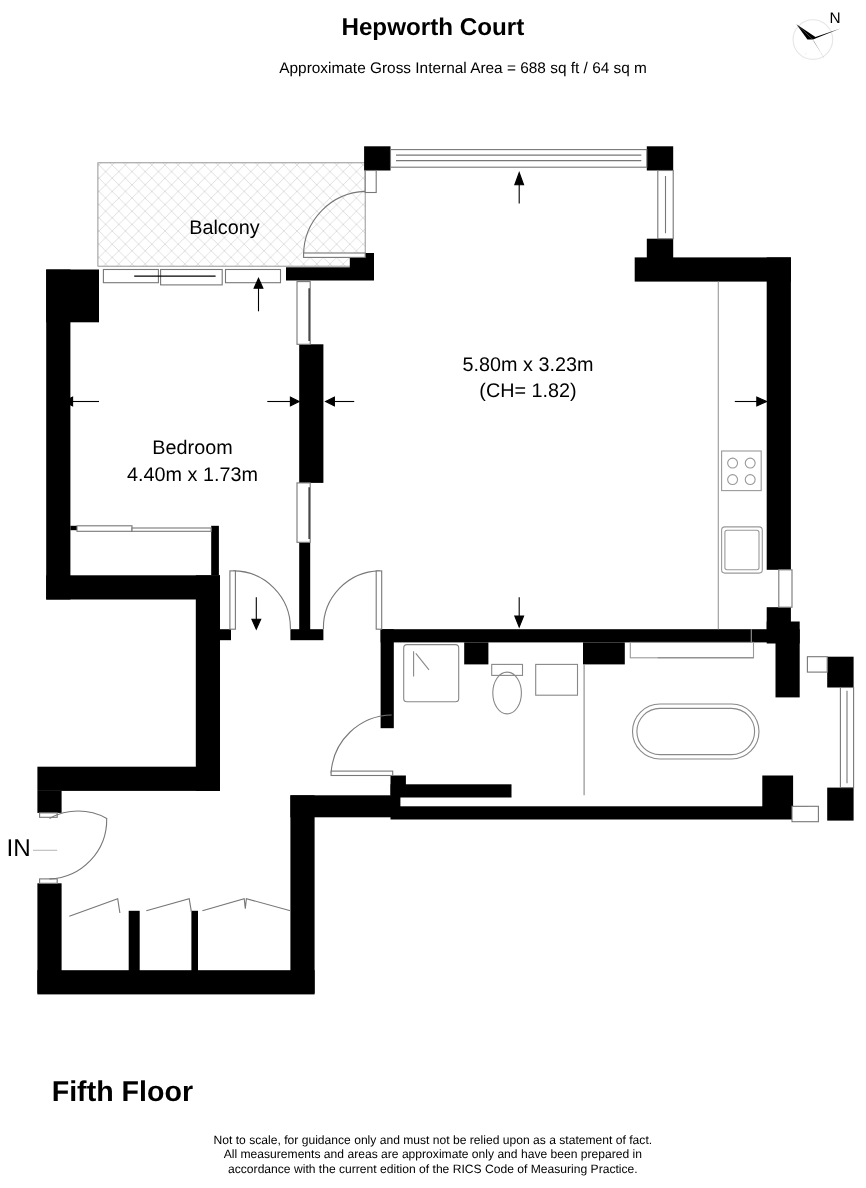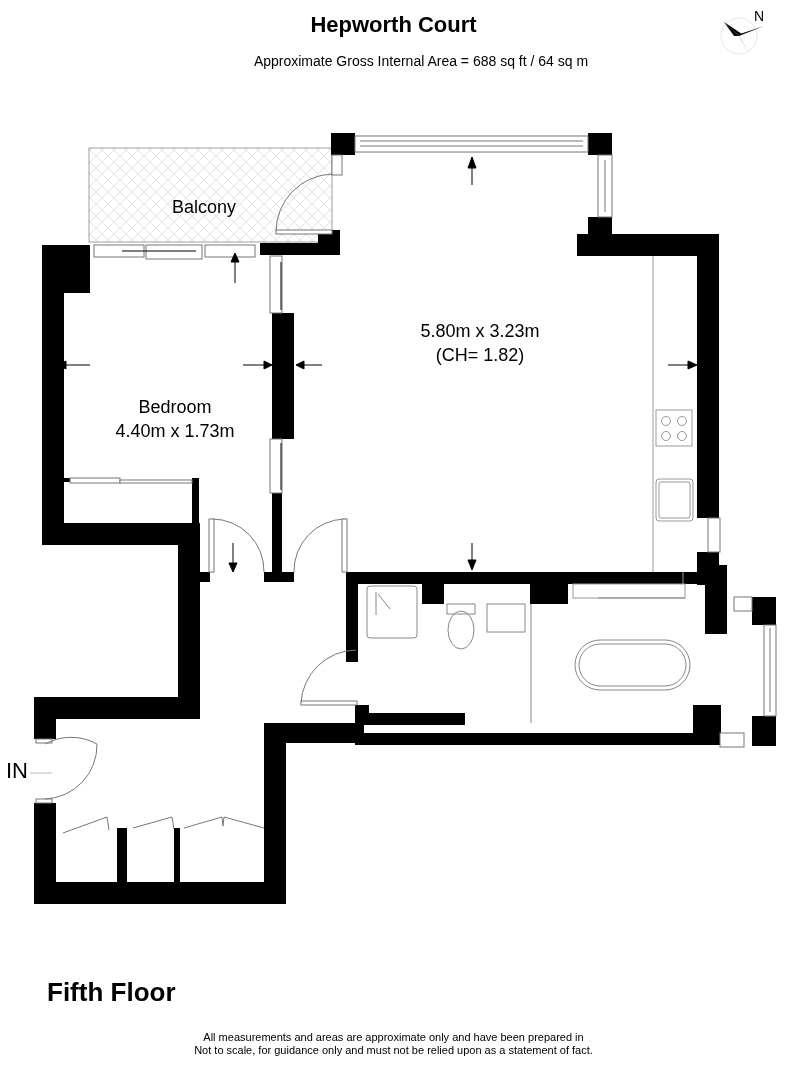--- a/index.html
+++ b/index.html
@@ -187,15 +187,16 @@
 
 <div class="room-label" style="left:350px; top:319px; width:260px;">
   <div>5.80m x 3.23m</div>
   <div>(CH= 1.82)</div>
 </div>
 
 <div class="in-label">IN</div>
 <div class="floor-label">Fifth Floor</div>
 
 <div class="disclaimer">
+  <div>Not to scale, for guidance only and must not be relied upon as a statement of fact.</div>
   <div>All measurements and areas are approximate only and have been prepared in</div>
-  <div>Not to scale, for guidance only and must not be relied upon as a statement of fact.</div>
+  <div>accordance with the current edition of the RICS Code of Measuring Practice.</div>
 </div>
 
 </body></html>

